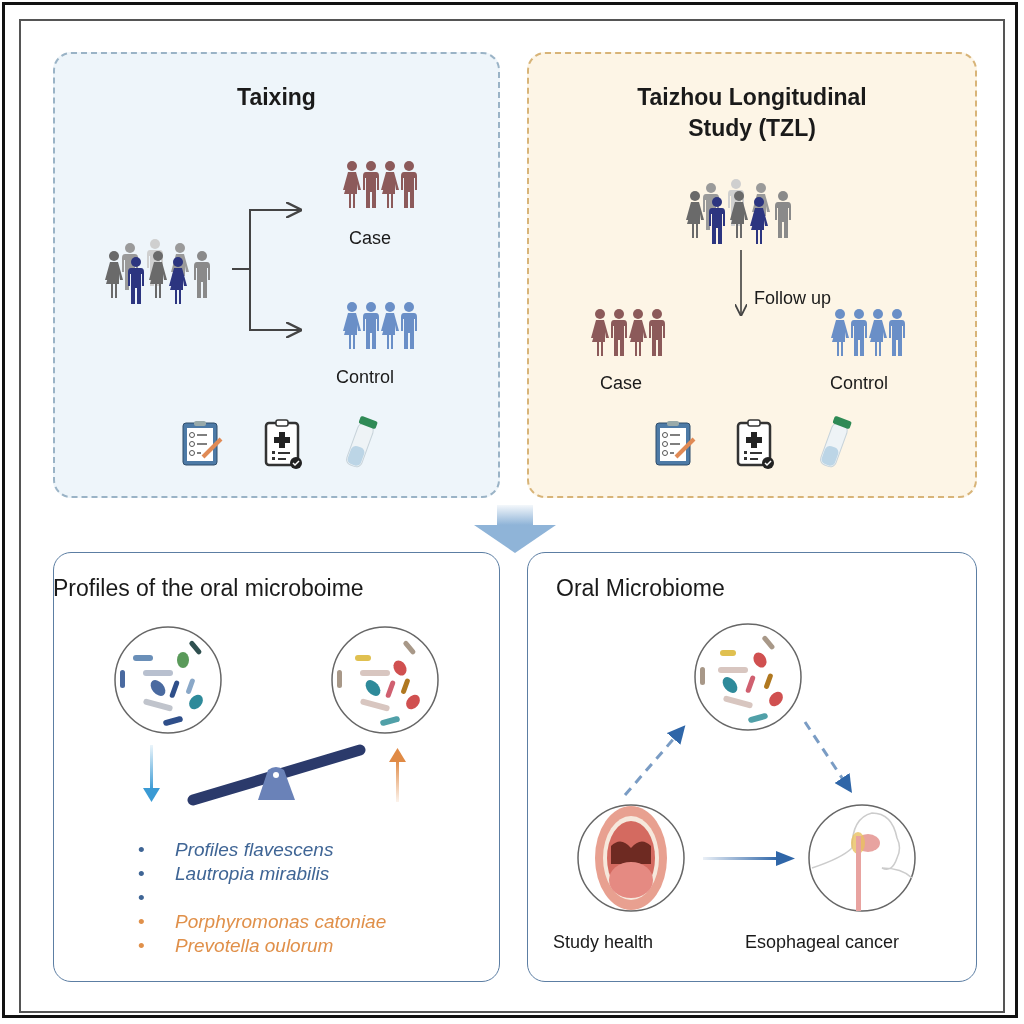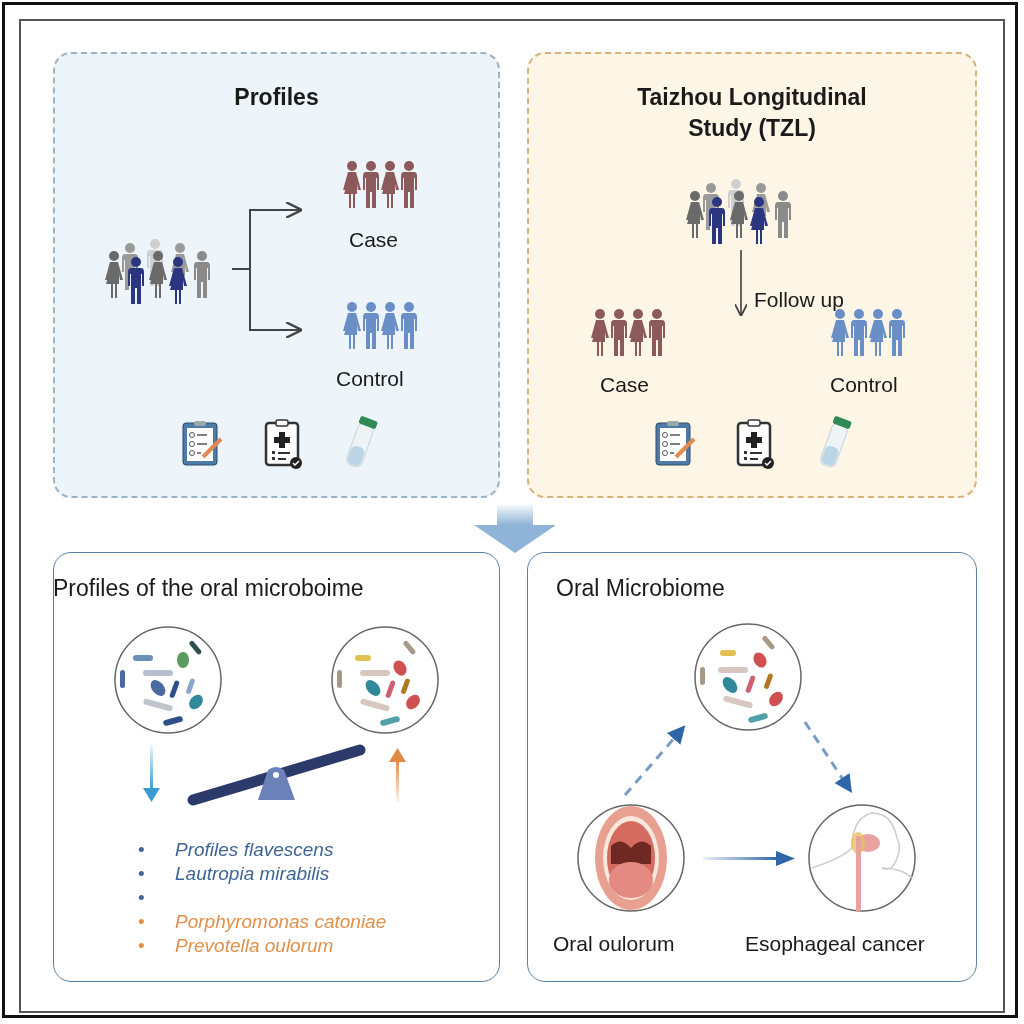--- a/index.html
+++ b/index.html
@@ -7,35 +7,35 @@
          font-family:"Liberation Sans", sans-serif; color:#1a1a1a; }
   .outer { position:absolute; left:2px; top:2px; width:1016px; height:1016px; border:3px solid #111; box-sizing:border-box; }
   .inner { position:absolute; left:19px; top:19px; width:986px; height:994px; border:2px solid #555; box-sizing:border-box; }
   .panel { position:absolute; box-sizing:border-box; border-radius:18px; }
   .p-taixing { left:53px; top:52px; width:447px; height:446px; background:#eef5fa; border:2px dashed #9ab3c6; }
   .p-tzl { left:527px; top:52px; width:450px; height:446px; background:#fdf5e6; border:2px dashed #d8b478; }
   .p-profiles { left:53px; top:552px; width:447px; height:430px; background:#fff; border:1.5px solid #5c7ea3; }
   .p-oral { left:527px; top:552px; width:450px; height:430px; background:#fff; border:1.5px solid #5c7ea3; }
   .title-bold { position:absolute; font-weight:bold; font-size:23px; text-align:center; line-height:31px; }
   .title { position:absolute; font-size:23px; text-align:left; }
-  .lbl { position:absolute; font-size:21px; }
+  .lbl { position:absolute; font-size:18px; }
   svg { position:absolute; overflow:visible; }
   .species { position:absolute; left:120px; top:838px; font-size:19px; font-style:italic; line-height:24px; }
   .species .row { display:flex; align-items:center; }
   .species .dot { width:55px; font-style:normal; padding-left:18px; box-sizing:border-box; }
 </style>
 </head>
 <body>
 
 <div class="outer"></div>
 <div class="inner"></div>
 
 <div class="panel p-taixing"></div>
 <div class="title-bold" style="left:53px;top:82px;width:447px;">
-  <div>Profiles</div>
+  <div>Taixing</div>
 </div>
 
 <svg style="left:0;top:0" width="1024" height="1024">
   <defs>
     <g id="person-f">
       <circle cx="0" cy="-26" r="5"></circle>
       <path d="M-4,-20 L4,-20 L9,-2 L6,-2 L5,-8 L5,2 L8,2 L3,2 L3,16 L1,16 L1,2 L-1,2 L-1,16 L-3,16 L-3,2 L-8,2 L-5,-8 L-6,-2 L-9,-2 Z"></path>
     </g>
     <g id="person-m">
       <circle cx="0" cy="-26" r="5"></circle>
@@ -270,18 +270,18 @@
       <span>Porphyromonas catoniae</span>
     </div>
     <div class="row" style="color: rgb(224, 144, 74);">
       <span class="dot">•</span>
       <span>Prevotella oulorum</span>
     </div>
   </div>
 
 <div class="panel p-oral" style="z-index:-1"></div>
 <div class="title" style="left:527px;top:575px;width:450px;padding-left:29px;">Oral Microbiome</div>
-<div class="lbl" style="left:553px;top:932px;">Oral oulorum</div>
+<div class="lbl" style="left:553px;top:932px;">Study health</div>
 <div class="lbl" style="left:745px;top:932px;">Esophageal cancer</div>
 
 <style>
   .p-taixing { z-index:-1; }
 </style>
 
 </body></html>

